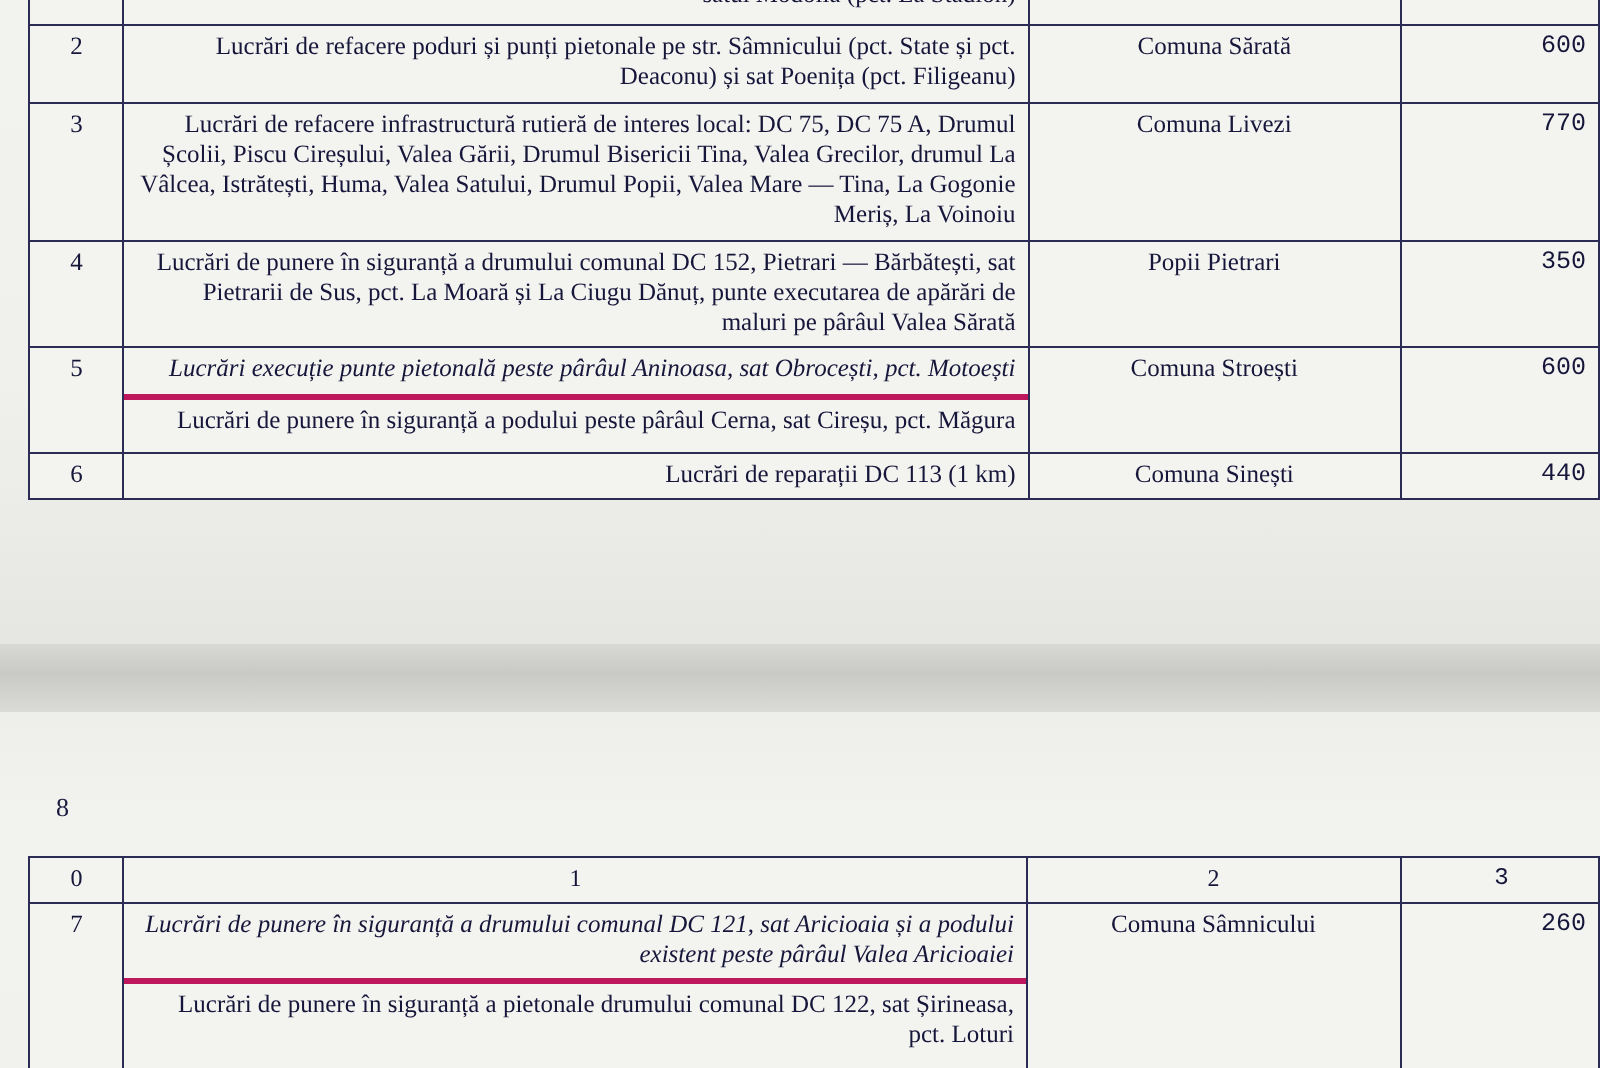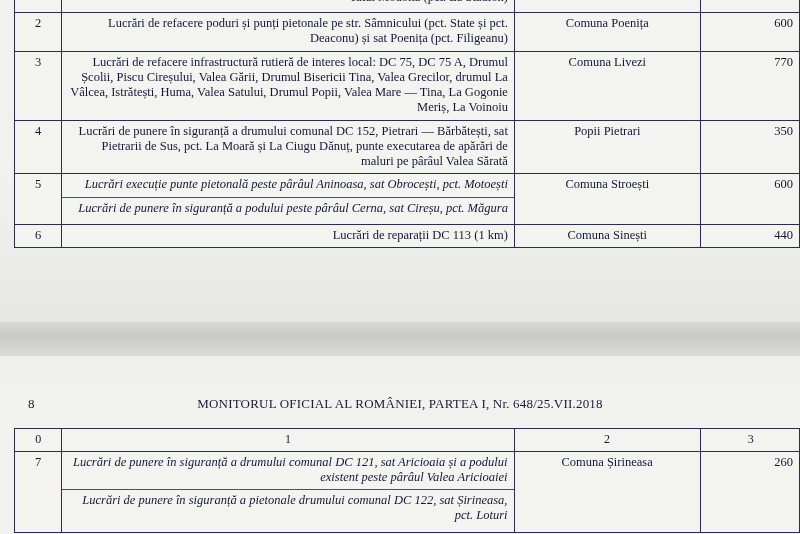--- a/index.html
+++ b/index.html
@@ -64,32 +64,32 @@
   td.c-loc {
     width: 180px;
     text-align: center;
     vertical-align: middle;
   }
   td.c-val {
     width: 90px;
     text-align: right;
     vertical-align: middle;
     padding-right: 9px;
+    font-family: Liberation Mono, monospace;
   }
   td.colhdr {
     text-align: center;
     vertical-align: middle;
     font-size: 12px;
     padding: 1px 4px 2px 4px;
   }
   .cell-sub {
-    border-top: 1px solid #be185d;
+    border-top: 3px solid #be185d;
     margin: 0 -6px;
     padding: 3px 6px 4px 6px;
-    font-style: italic;
   }
   .cell-first {
     padding: 0 0 4px 0;
     font-style: italic;
   }
 
   
   #table-top {
     left: 14px;
     top: -14px;
@@ -143,21 +143,21 @@
       <tr>
         <td class="c-num"></td>
         <td class="c-desc clip-top">satul Modolia (pct. La Stadion)</td>
         <td class="c-loc"></td>
         <td class="c-val"></td>
       </tr>
 
       <tr>
         <td class="c-num">2</td>
         <td class="c-desc">Lucrări de refacere poduri și punți pietonale pe str. Sâmnicului (pct. State și pct. Deaconu) și sat Poenița (pct. Filigeanu)</td>
-        <td class="c-loc">Comuna Poenița</td>
+        <td class="c-loc">Comuna Sărată</td>
         <td class="c-val">600</td>
       </tr>
 
       <tr>
         <td class="c-num">3</td>
         <td class="c-desc">Lucrări de refacere infrastructură rutieră de interes local: DC 75, DC 75 A, Drumul Școlii, Piscu Cireșului, Valea Gării, Drumul Bisericii Tina, Valea Grecilor, drumul La Vâlcea, Istrătești, Huma, Valea Satului, Drumul Popii, Valea Mare — Tina, La Gogonie Meriș, La Voinoiu</td>
         <td class="c-loc">Comuna Livezi</td>
         <td class="c-val">770</td>
       </tr>
 
@@ -182,37 +182,36 @@
         <td class="c-num">6</td>
         <td class="c-desc">Lucrări de reparații DC 113 (1 km)</td>
         <td class="c-loc">Comuna Sinești</td>
         <td class="c-val">440</td>
       </tr>
     </tbody>
   </table>
 
   <div class="runhead">
     <span class="pageno">8</span>
-    <span class="title">MONITORUL OFICIAL AL ROMÂNIEI, PARTEA I, Nr. 648/25.VII.2018</span>
   </div>
 
   <table class="doc" id="table-bottom">
     <tbody>
       <tr>
         <td class="c-num colhdr">0</td>
         <td class="c-desc colhdr">1</td>
         <td class="c-loc colhdr">2</td>
         <td class="c-val colhdr" style="text-align:center;padding-right:4px;">3</td>
       </tr>
 
       <tr>
         <td class="c-num">7</td>
         <td class="c-desc">
           <div class="cell-first">Lucrări de punere în siguranță a drumului comunal DC 121, sat Aricioaia și a podului existent peste pârâul Valea Aricioaiei</div>
           <div class="cell-sub">Lucrări de punere în siguranță a pietonale drumului comunal DC 122, sat Șirineasa, pct. Loturi</div>
         </td>
-        <td class="c-loc">Comuna Șirineasa</td>
+        <td class="c-loc">Comuna Sâmnicului</td>
         <td class="c-val">260</td>
       </tr>
     </tbody>
   </table>
 
 </div>
 
 </body></html>

